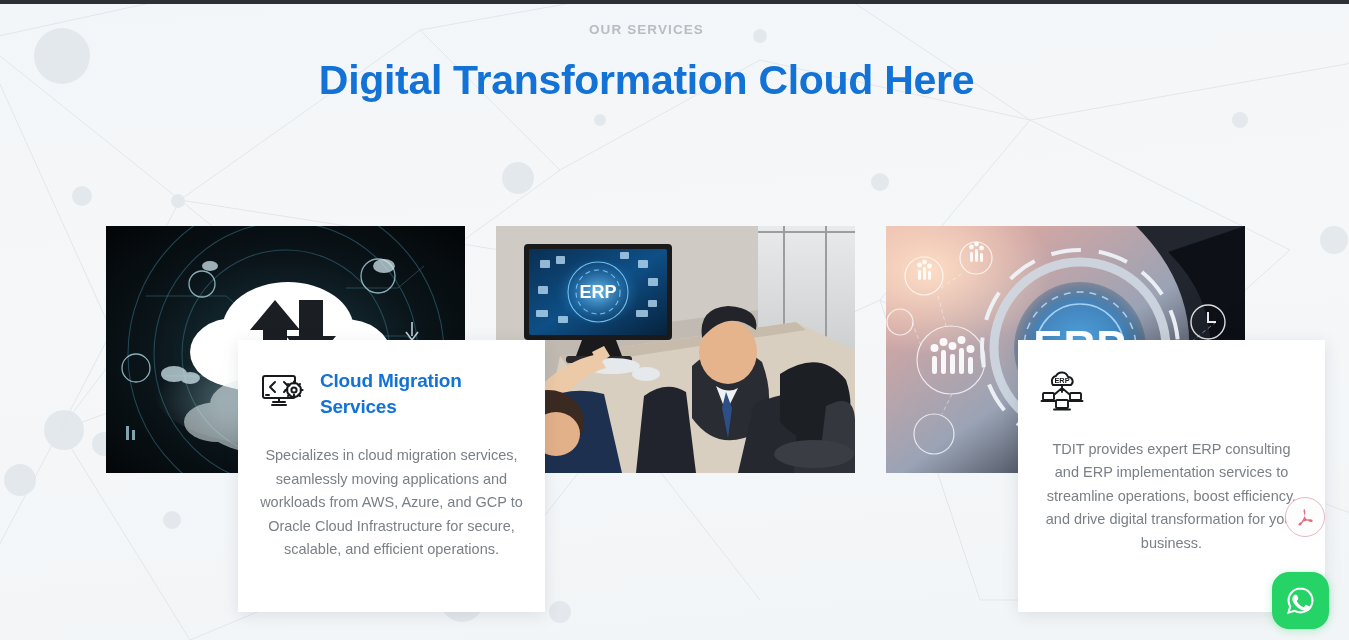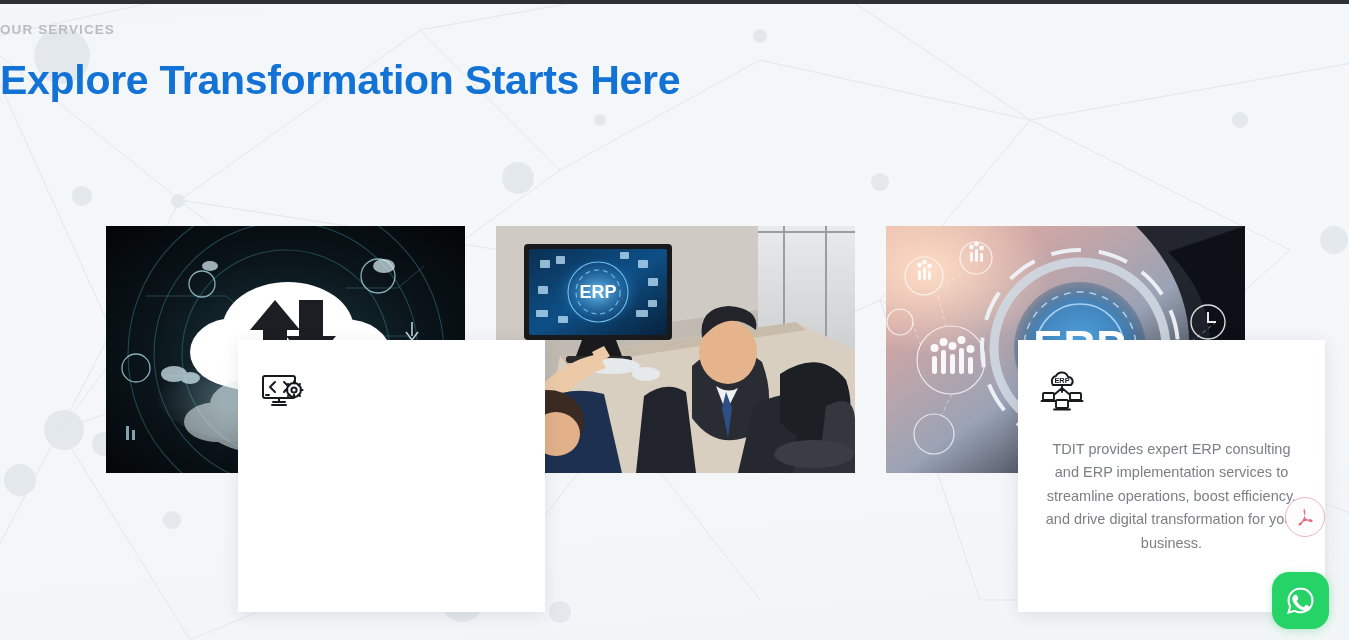--- a/index.html
+++ b/index.html
@@ -38,20 +38,21 @@
     height: 640px;
     z-index: 0;
     pointer-events: none;
   }
 
   
   .section-header {
     position: absolute;
     top: 0; left: 0;
     width: 1293px;
+    text-align: center;
     z-index: 5;
   }
   .eyebrow {
     margin-top: 22px;
     font-size: 13.5px;
     font-weight: bold;
     letter-spacing: 1.1px;
     color: #b7bdc3;
     font-family: "Liberation Sans", sans-serif;
   }
@@ -206,21 +207,21 @@
       <circle cx="760" cy="36" r="7"></circle>
       <circle cx="880" cy="182" r="9"></circle>
     </g>
   </svg>
 
   <div class="top-chrome"></div>
 
   <div class="section-header">
     <div class="eyebrow">OUR SERVICES</div>
     <div class="headline">
-      <div>Explore Transformation Starts Here</div>
+      <div>Digital Transformation Cloud Here</div>
     </div>
   </div>
 
   <div class="cards">
 
     <div class="service-card card-1">
       <div class="card-image">
         <svg width="359" height="247" viewBox="0 0 359 247">
           <defs>
             <radialGradient id="c1bg" cx="50%" cy="52%" r="72%">
@@ -302,21 +303,23 @@
               <path d="M12 37 h14"></path>
               <path d="M6 27 h3"></path>
               <path d="M15 14 l-5 5 l5 5"></path>
               <path d="M24 14 l5 5 l-5 5"></path>
               <circle cx="34" cy="22" r="7" fill="#ffffff"></circle>
               <circle cx="34" cy="22" r="2.6"></circle>
               <path d="M34 13.4 v2 M34 28.6 v-2 M25.4 22 h2 M42.6 22 h-2
                        M28 16 l1.5 1.5 M40 28 l-1.5 -1.5 M40 16 l-1.5 1.5 M28 28 l1.5 -1.5"></path>
             </svg>
           </span>
+          <div class="panel-title">Cloud Migration Services</div>
         </div>
+        <div class="panel-desc">Specializes in cloud migration services, seamlessly moving applications and workloads from AWS, Azure, and GCP to Oracle Cloud Infrastructure for secure, scalable, and efficient operations.</div>
       </div>
     </div>
 
     <div class="service-card card-2">
       <div class="card-image">
         <svg width="359" height="247" viewBox="0 0 359 247">
           <defs>
             <linearGradient id="c2room" x1="0" y1="0" x2="0" y2="1">
               <stop offset="0%" stop-color="#d8d4ce"></stop>
               <stop offset="100%" stop-color="#b9b4ad"></stop>

